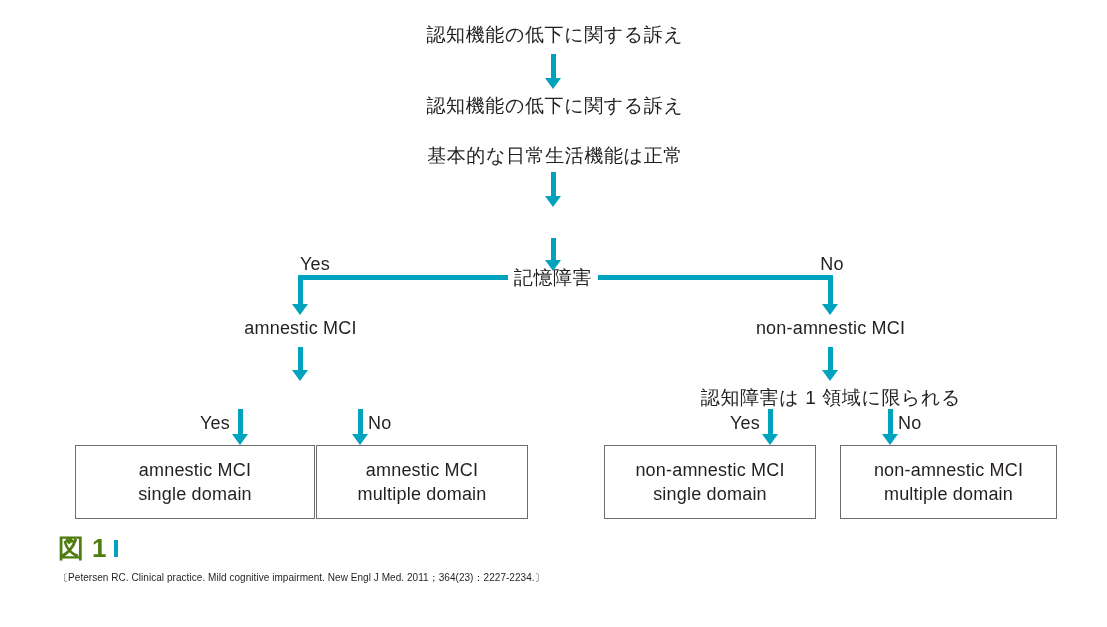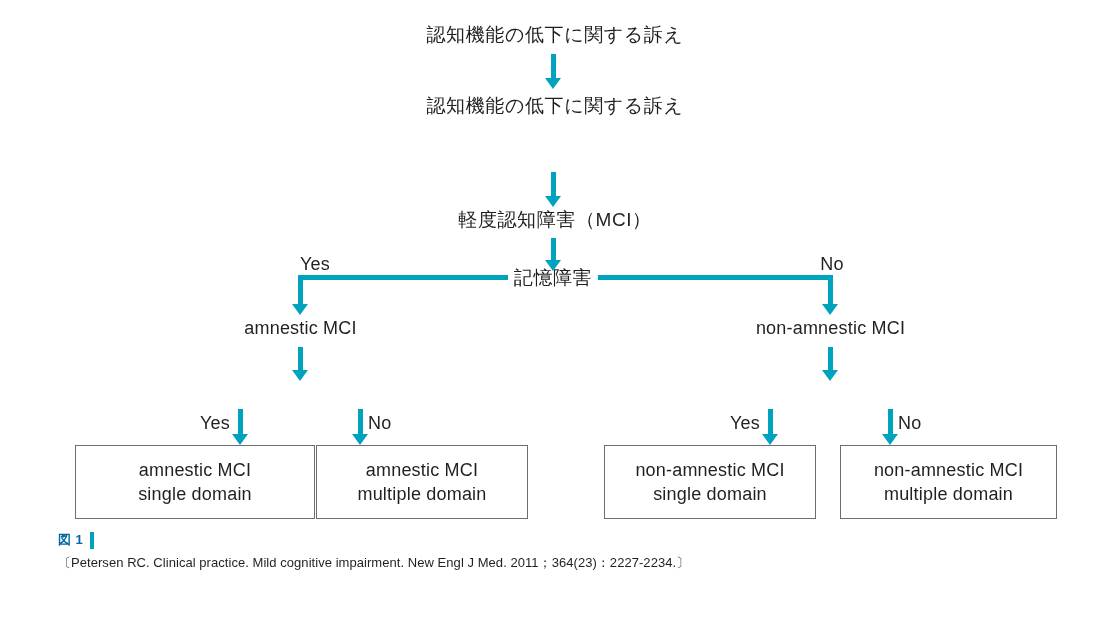--- a/index.html
+++ b/index.html
@@ -72,57 +72,57 @@
   
   #caption-block {
     position: absolute;
     left: 58px;
     top: 531px;
     width: 1000px;
   }
   .cap-title-row {
     display: flex;
     align-items: center;
-    font-size: 13px;
+    font-size: 26px;
     font-weight: bold;
-    color: #0369a1;
+    color: #4d7c0f;
     letter-spacing: 0.4px;
   }
   .cap-bar {
     display: inline-block;
     width: 4px;
     height: 17px;
     background: #00a3bd;
     margin: 0 9px 0 7px;
     flex: 0 0 auto;
   }
   .cap-src {
     margin-top: 5px;
-    font-size: 13px;
+    font-size: 10px;
     color: #231f20;
     letter-spacing: 0.05px;
     white-space: pre;
   }
 </style>
 </head>
 <body>
 
 <div id="page">
 
   <div class="tnode jp" style="left:330px; top:22px; width:450px;">認知機能の低下に関する訴え</div>
 
   <div class="vline" style="left:551px; top:54px; height:26px;"></div>
   <div class="arrowhead" style="left:545px; top:78px;"></div>
 
   <div class="tnode jp multiline" style="left:330px; top:92px; width:450px;">認知機能の低下に関する訴え</div>
+  <div class="tnode jp multiline" style="left:330px; top:142px; width:450px;">基本的な日常生活機能は正常</div>
 
   <div class="vline" style="left:551px; top:172px; height:26px;"></div>
   <div class="arrowhead" style="left:545px; top:196px;"></div>
 
-  <div class="tnode jp" style="left:330px; top:207px; width:450px;">軽度認知障害（MCI）</div>
 
   <div class="vline" style="left:551px; top:238px; height:24px;"></div>
   <div class="arrowhead" style="left:545px; top:260px;"></div>
 
   <div class="hline" style="left:300px; top:275px; width:208px;"></div>
   <div class="tnode jp" style="left:458px; top:265px; width:190px;">記憶障害</div>
   <div class="hline" style="left:598px; top:275px; width:235px;"></div>
 
   <div class="vline" style="left:298px; top:275px; height:31px;"></div>
   <div class="arrowhead" style="left:292px; top:304px;"></div>
@@ -144,20 +144,21 @@
 
 
   <div class="tnode yn" style="left:160px; top:411px; width:70px; text-align:right;">Yes</div>
   <div class="vline" style="left:238px; top:409px; height:27px;"></div>
   <div class="arrowhead" style="left:232px; top:434px;"></div>
 
   <div class="vline" style="left:358px; top:409px; height:27px;"></div>
   <div class="arrowhead" style="left:352px; top:434px;"></div>
   <div class="tnode yn" style="left:368px; top:411px; width:70px; text-align:left;">No</div>
 
+  <div class="tnode jp" style="left:698px; top:385px; width:266px;">認知障害は 1 領域に限られる</div>
 
   <div class="tnode yn" style="left:690px; top:411px; width:70px; text-align:right;">Yes</div>
   <div class="vline" style="left:768px; top:409px; height:27px;"></div>
   <div class="arrowhead" style="left:762px; top:434px;"></div>
 
   <div class="vline" style="left:888px; top:409px; height:27px;"></div>
   <div class="arrowhead" style="left:882px; top:434px;"></div>
   <div class="tnode yn" style="left:898px; top:411px; width:70px; text-align:left;">No</div>
 
   <div class="tbox" style="left:75px; top:445px; width:240px; height:74px;">

